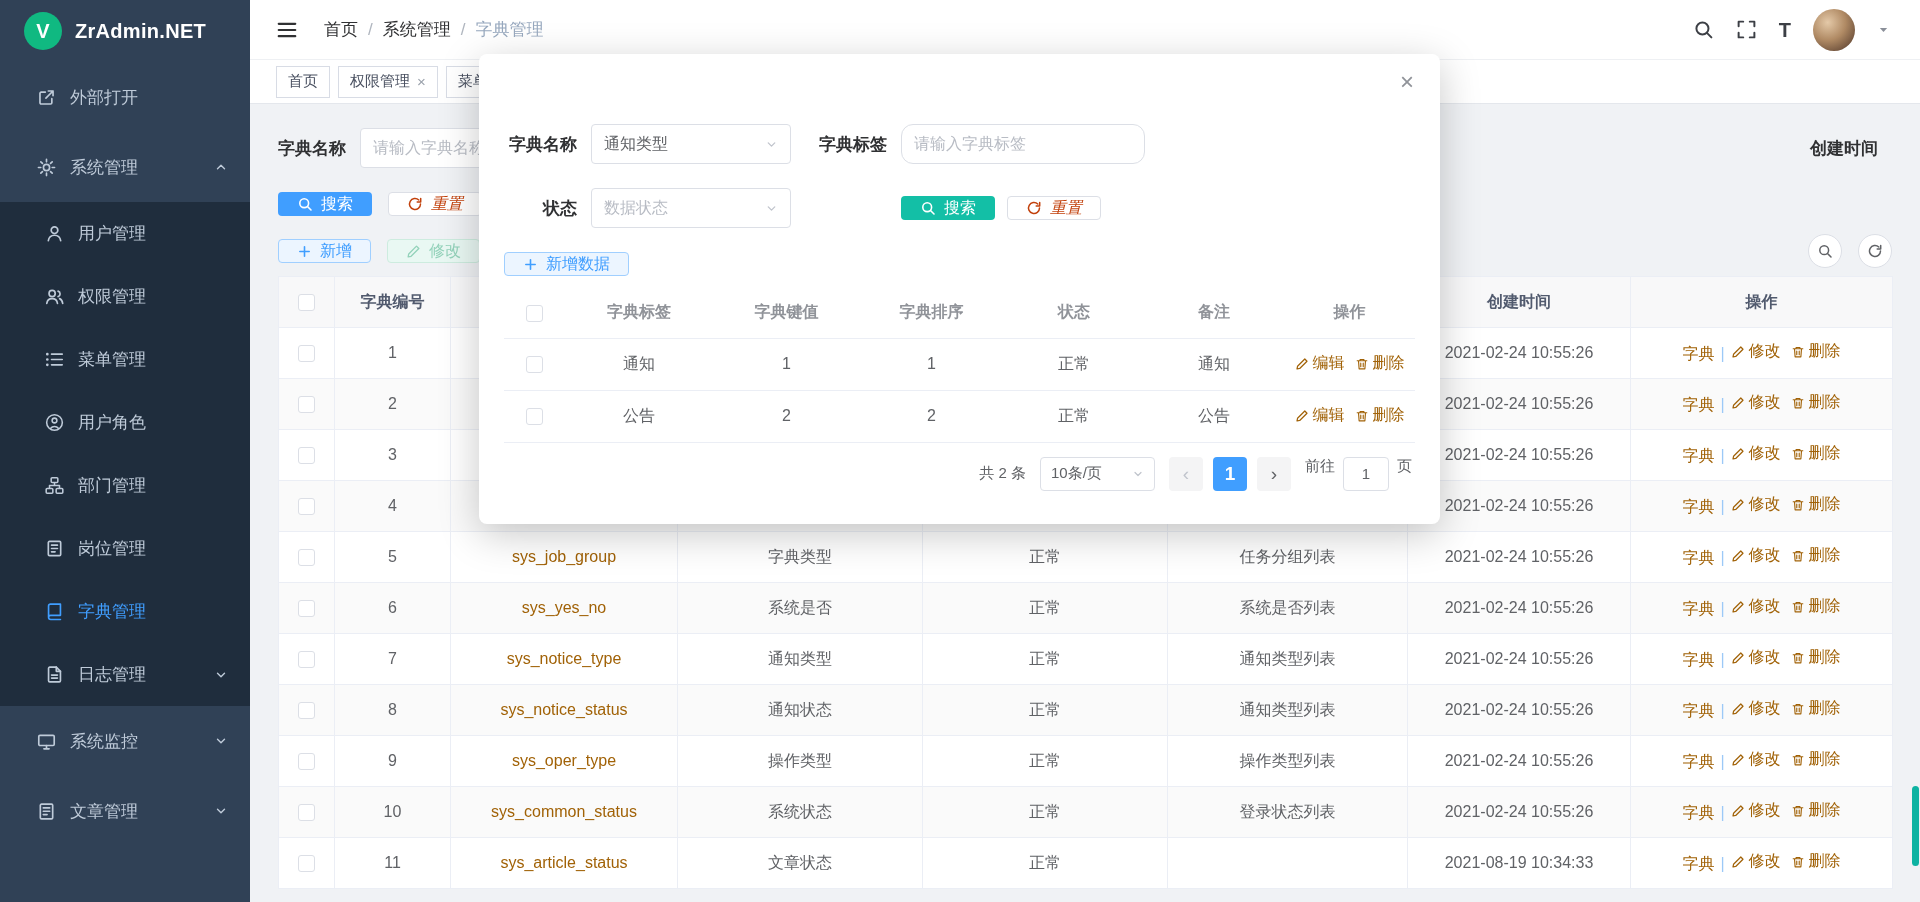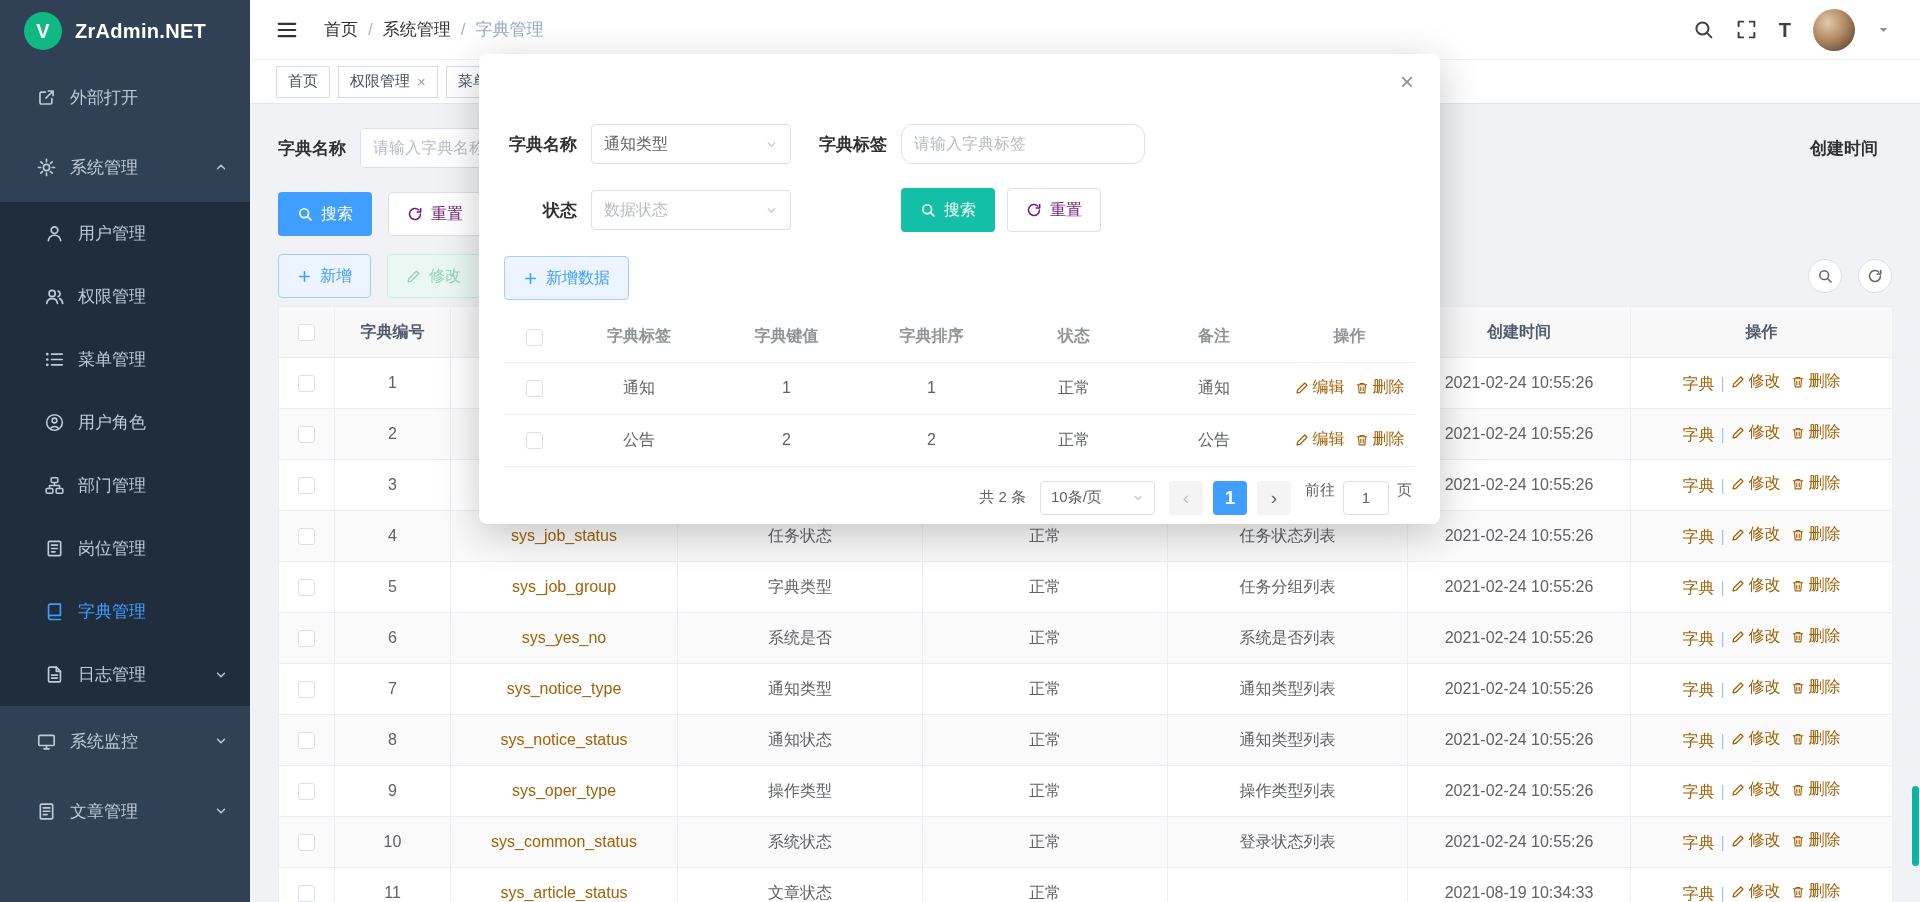--- a/index.html
+++ b/index.html
@@ -49,24 +49,24 @@
   .q-label { font-weight:700; font-size:17px; color:#303133; margin-right:14px; white-space:nowrap; }
   .q-input { width:240px; height:40px; border:1px solid #dcdfe6; border-radius:4px; background:#fff;
     padding:0 12px; font-size:16px; color:#606266; outline:none; font-family:inherit; }
   .q-input::placeholder { color:#b8bcc4; }
   .q-right { margin-left:auto; display:flex; align-items:center; }
   .date-range { width:306px; height:40px; background:#f4f6f9; border:1px solid #e4e7ed; border-radius:4px;
     display:flex; align-items:center; padding:0 12px; color:#a8abb2; font-size:16px; gap:12px; }
   .date-range .cal { color:#a8abb2; display:flex; }
   .date-range .dr-sep { flex:1; text-align:center; color:#a8abb2; }
 
-  .btn { height:44px; border-radius:4px; padding:0 18px; font-size:16px; display:inline-flex; align-items:center;
+  .btn { height:24px; border-radius:4px; padding:0 18px; font-size:16px; display:inline-flex; align-items:center;
     gap:8px; border:1px solid transparent; cursor:pointer; white-space:nowrap; font-family:inherit; }
   .btn-primary { background:#409eff; color:#fff; }
-  .btn-default { background:#fff; border-color:#dcdfe6; color:#701a75; }
+  .btn-default { background:#fff; border-color:#dcdfe6; color:#c2410c;font-style:italic; }
   .btn-plain-blue { background:#ecf5ff; border-color:#a0cfff; color:#409eff;text-align:right; }
   .btn-plain-teal { background:#e9f8f3; border-color:#cdecdf; color:#93d2ba; cursor:not-allowed; }
   .btn-teal { background:#13bfa6; color:#fff; }
   .btn-row { margin-top:24px; display:flex; gap:16px; }
   .action-row { margin-top:18px; display:flex; gap:16px; align-items:center; }
   .mini-circle { width:34px; height:34px; border-radius:50%; border:1px solid #dcdfe6; background:#fff;
     display:flex; align-items:center; justify-content:center; color:#606266; cursor:pointer; }
   .mini-first { margin-left:auto; }
 
   

